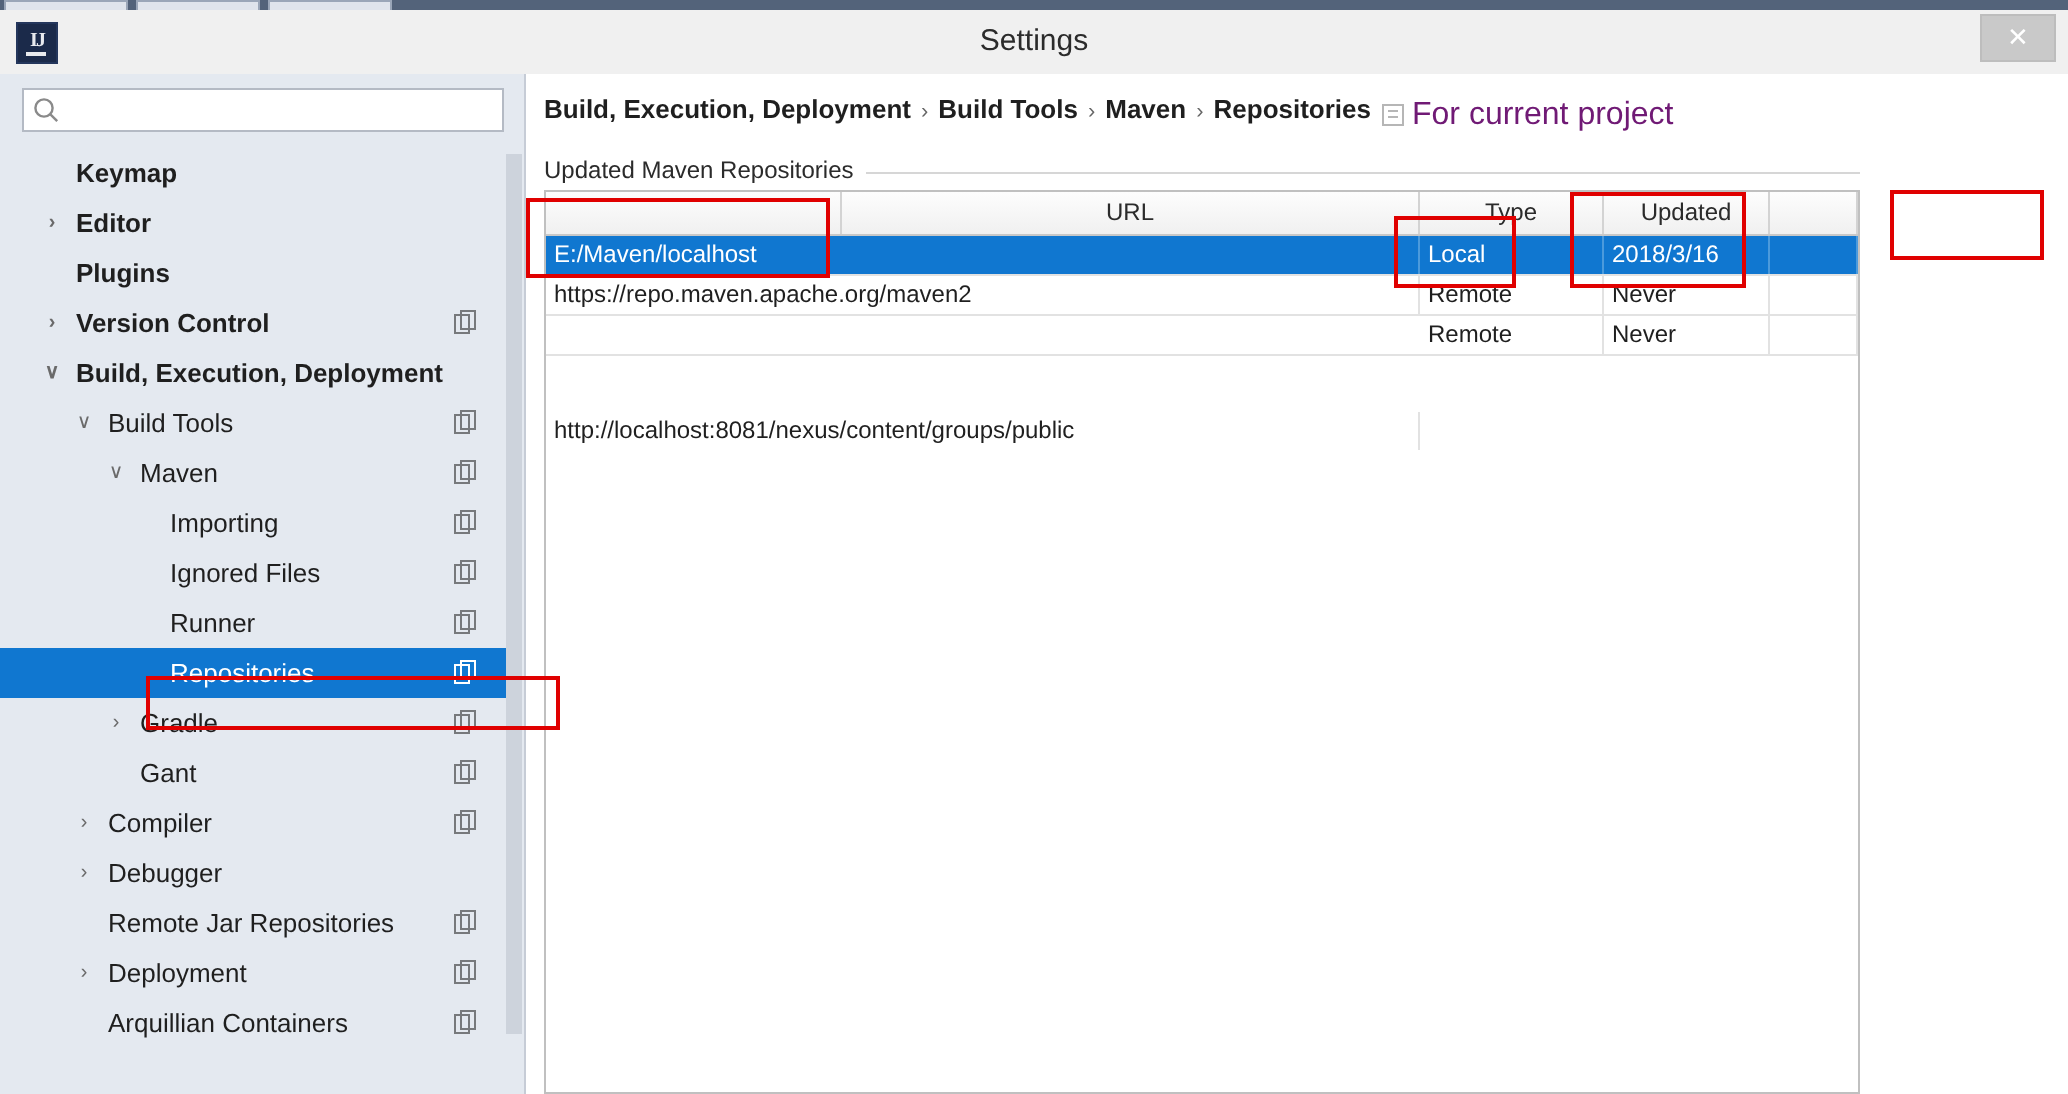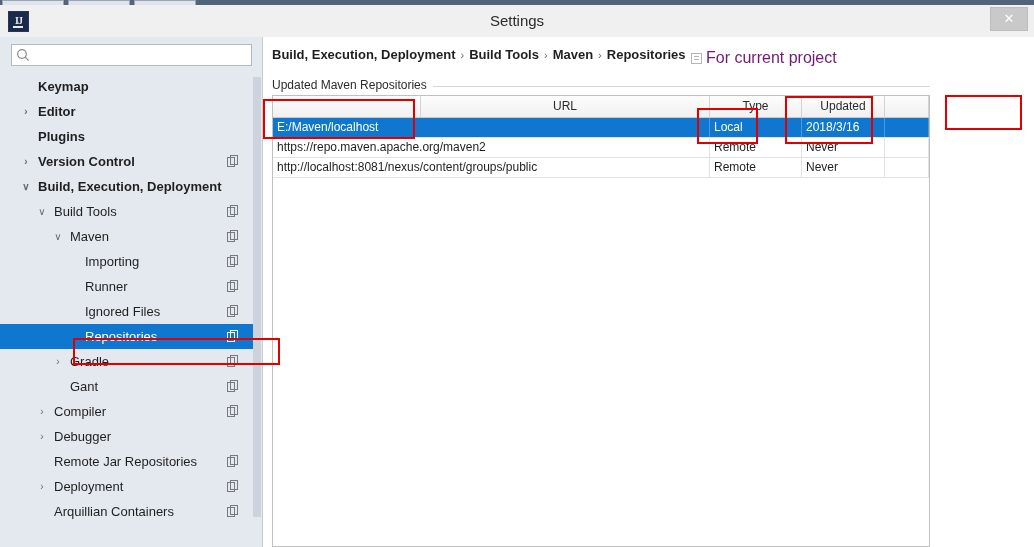--- a/index.html
+++ b/index.html
@@ -349,28 +349,28 @@
               </svg>
             </div>
             <div class="tree-item">
               <span class="label" style="left:85px">Importing</span>
               <svg class="copy-icon" viewBox="0 0 12 13">
                 <rect x="0.5" y="2.5" width="7" height="9" fill="none" stroke="currentColor" stroke-width="1"></rect>
                 <rect x="3.5" y="0.5" width="7" height="9" fill="none" stroke="currentColor" stroke-width="1"></rect>
               </svg>
             </div>
             <div class="tree-item">
+              <span class="label" style="left:85px">Ignored Files</span>
+              <svg class="copy-icon" viewBox="0 0 12 13">
+                <rect x="0.5" y="2.5" width="7" height="9" fill="none" stroke="currentColor" stroke-width="1"></rect>
+                <rect x="3.5" y="0.5" width="7" height="9" fill="none" stroke="currentColor" stroke-width="1"></rect>
+              </svg>
+            </div>
+            <div class="tree-item">
               <span class="label" style="left:85px">Runner</span>
-              <svg class="copy-icon" viewBox="0 0 12 13">
-                <rect x="0.5" y="2.5" width="7" height="9" fill="none" stroke="currentColor" stroke-width="1"></rect>
-                <rect x="3.5" y="0.5" width="7" height="9" fill="none" stroke="currentColor" stroke-width="1"></rect>
-              </svg>
-            </div>
-            <div class="tree-item">
-              <span class="label" style="left:85px">Ignored Files</span>
               <svg class="copy-icon" viewBox="0 0 12 13">
                 <rect x="0.5" y="2.5" width="7" height="9" fill="none" stroke="currentColor" stroke-width="1"></rect>
                 <rect x="3.5" y="0.5" width="7" height="9" fill="none" stroke="currentColor" stroke-width="1"></rect>
               </svg>
             </div>
             <div class="tree-item selected">
               <span class="label" style="left:85px">Repositories</span>
               <svg class="copy-icon" viewBox="0 0 12 13">
                 <rect x="0.5" y="2.5" width="7" height="9" fill="none" stroke="currentColor" stroke-width="1"></rect>
                 <rect x="3.5" y="0.5" width="7" height="9" fill="none" stroke="currentColor" stroke-width="1"></rect>
@@ -456,21 +456,21 @@
                 <div class="td" style="left: 529px; width: 83px;">2018/3/16</div>
                 <div class="td" style="left: 612px; width: 44px;"></div>
               </div>
               <div class="trow">
                 <div class="td" style="left: 0px; width: 437px;">https://repo.maven.apache.org/maven2</div>
                 <div class="td" style="left: 437px; width: 92px;">Remote</div>
                 <div class="td" style="left: 529px; width: 83px;">Never</div>
                 <div class="td" style="left: 612px; width: 44px;"></div>
               </div>
               <div class="trow">
-                <div class="td" style="left: 0px; width: 437px;">http://localhost:8081/nexus/content/groups/public</div>
+                <div class="td" style="left: 0px; width: 437px; margin-top: 48px;">http://localhost:8081/nexus/content/groups/public</div>
                 <div class="td" style="left: 437px; width: 92px;">Remote</div>
                 <div class="td" style="left: 529px; width: 83px;">Never</div>
                 <div class="td" style="left: 612px; width: 44px;"></div>
               </div>
             </div>
         </div>
 
       </div>
     </div>
   </div>

